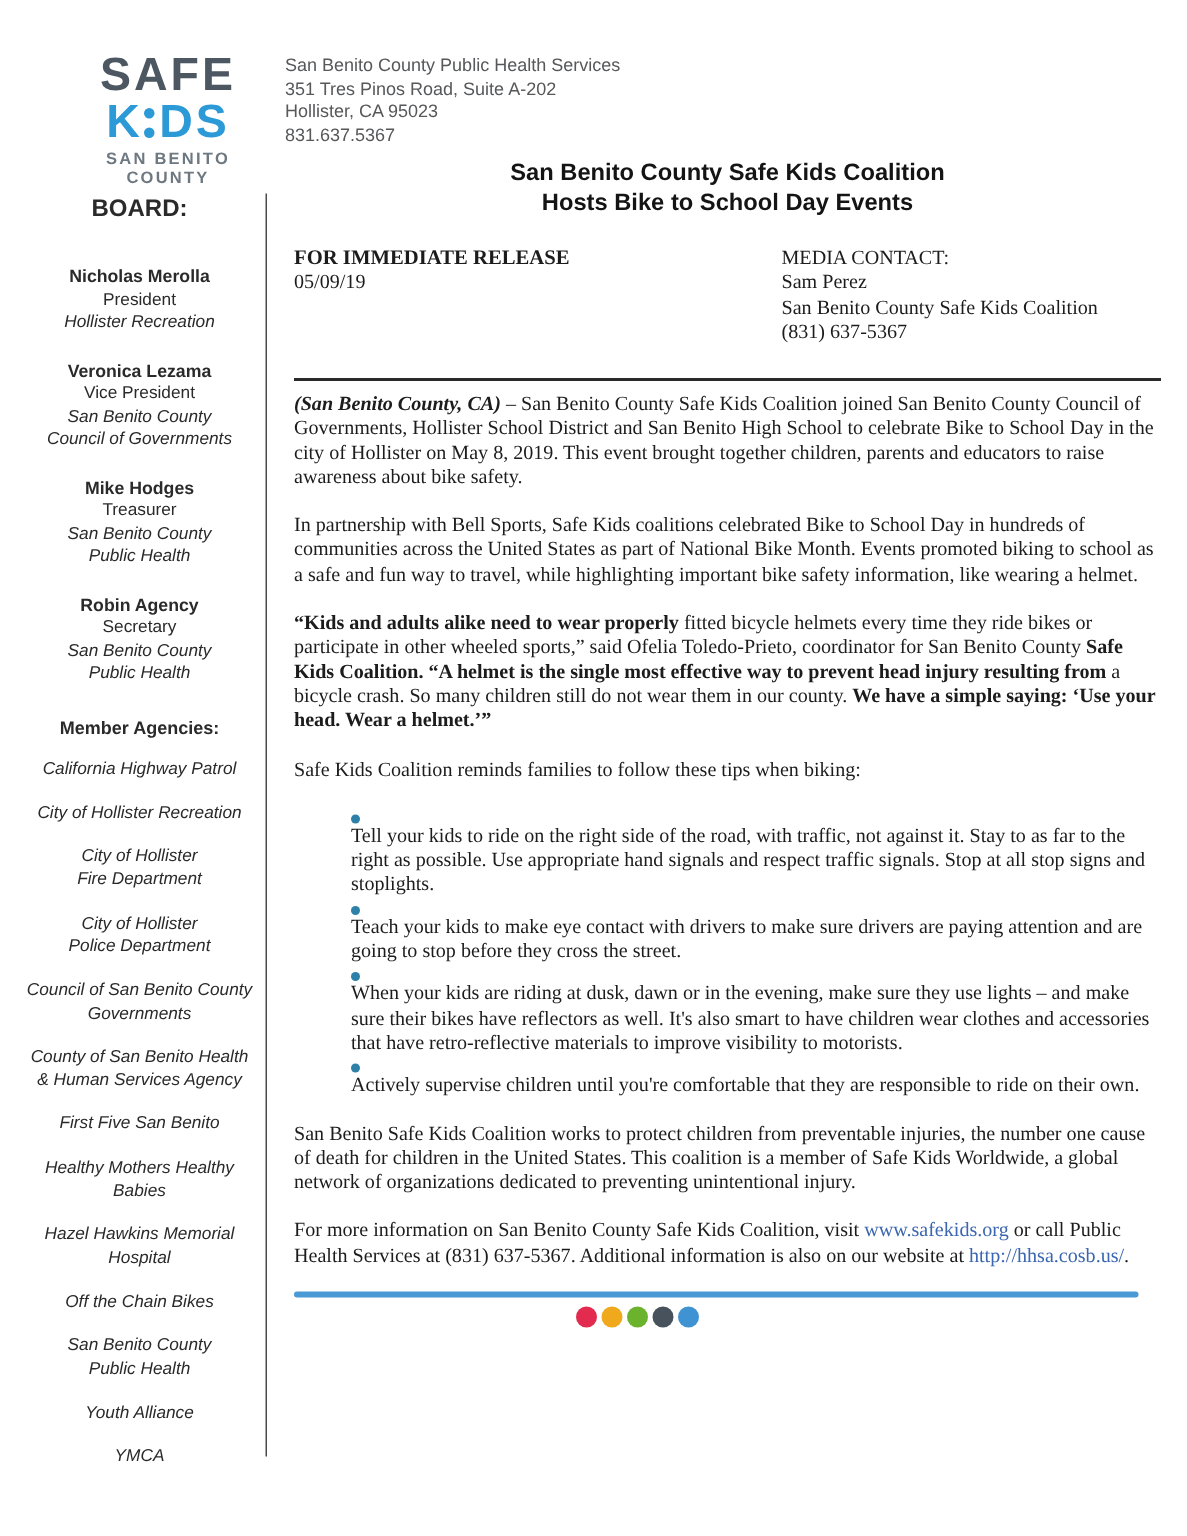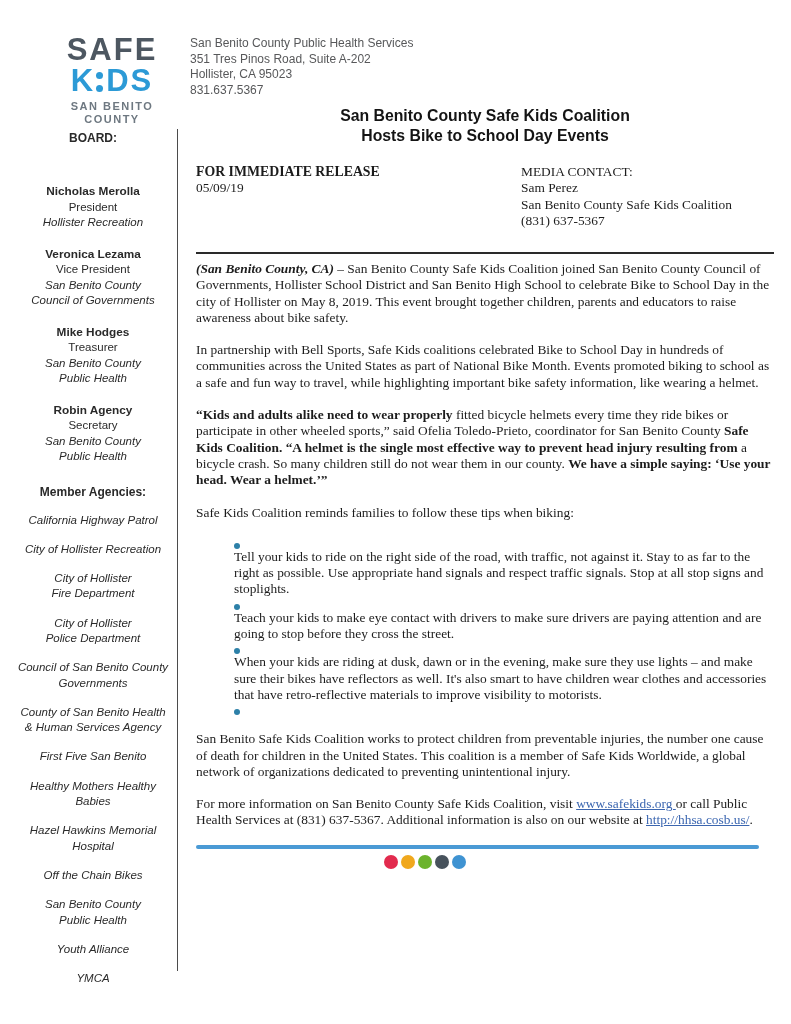--- a/index.html
+++ b/index.html
@@ -27,21 +27,21 @@
   .logo-sub.first { margin-top: 4px; }
 
   
   .letterhead { position: absolute; left: 190px; top: 36px;
                 font-family: "Liberation Sans", sans-serif; font-size: 12px;
                 color: #57585a; line-height: 15.5px; }
 
   
   .sidebar { position: absolute; left: 12px; top: 131px; width: 162px; text-align: center;
              font-family: "Liberation Sans", sans-serif; font-size: 11.5px; color: #2a2a2a; }
-  .sb-label { font-weight: bold; font-size: 12px; margin-bottom: 39px; }
+  .sb-label { font-weight: bold; font-size: 16px; margin-bottom: 28px; }
   .sb-block { margin-bottom: 16px; line-height: 15.5px; }
   .member-name { font-weight: bold; font-size: 11.8px; }
   .sb-italic { font-style: italic; }
   .agencies-label { font-weight: bold; font-size: 12px; margin: 20px 0 14px; }
   .agency { margin-bottom: 14px; line-height: 15.3px; font-style: italic; }
 
   .divider { position: absolute; left: 177px; top: 129px; width: 1px; height: 842px; background: #4b4b4b; }
 
   
   .main { position: absolute; left: 184px; top: 106px; width: 578px;
@@ -53,21 +53,21 @@
   .release-label { font-weight: bold; font-size: 13.8px; }
   .release-right { position: absolute; left: 325px; top: 0; }
   .rule-black { height: 2px; background: #2a2a2a; margin: 0 0 7px; }
   .para { margin: 0 0 16px; }
   .lead { font-weight: bold; font-style: italic; }
   .bold-seg { font-weight: bold; }
   .tips { list-style: none; margin: 0 0 16px; padding: 0; }
   .tips li { display: flex; padding-left: 38px; flex-direction: column; }
   .tip-dot { flex: 0 0 auto; width: 6px; height: 6px; border-radius: 50%; background: #2d80a8;
              margin: 6px 15px 0 0; }
-  .doc-link { color: #3b66b0; text-decoration: underline; cursor: pointer; }
+  .doc-link { color: #3b66b0; cursor: pointer; }
   .rule-blue { height: 4px; width: 563px; background: #4a9ad5; border-radius: 2px; margin: 14px 0 6px; }
   .dots-row { display: flex; margin-left: 188px; }
   .fdot { width: 14px; height: 14px; border-radius: 50%; margin-right: 3px; }
   .fdot-red { background: #e22b4e; }
   .fdot-orange { background: #f0a81d; }
   .fdot-green { background: #6cb32d; }
   .fdot-slate { background: #47525c; }
   .fdot-blue { background: #3f93d2; }
 </style>
 </head>
@@ -213,20 +213,21 @@
       <li>
           <span class="tip-dot"></span>
           <span>Teach your kids to make eye contact with drivers to make sure drivers are paying attention and are going to stop before they cross the street.</span>
         </li>
       <li>
           <span class="tip-dot"></span>
           <span>When your kids are riding at dusk, dawn or in the evening, make sure they use lights – and make sure their bikes have reflectors as well. It's also smart to have children wear clothes and accessories that have retro-reflective materials to improve visibility to motorists.</span>
         </li>
       <li>
           <span class="tip-dot"></span>
+          <span>Actively supervise children until you're comfortable that they are responsible to ride on their own.</span>
         </li>
     </ul>
 
     <p class="para">San Benito Safe Kids Coalition works to protect children from preventable injuries, the number one cause of death for children in the United States. This coalition is a member of Safe Kids Worldwide, a global network of organizations dedicated to preventing unintentional injury.</p>
 
     <p class="para"><span>For more information on San Benito County Safe Kids Coalition, visit </span><a class="doc-link">www.safekids.org </a><span>or call Public Health Services at (831) 637-5367. Additional information is also on our website at </span><a class="doc-link">http://hhsa.cosb.us/</a><span>.</span></p>
 
     <div class="rule-blue"></div>
     <div class="dots-row">
       <span class="fdot fdot-red"></span>

